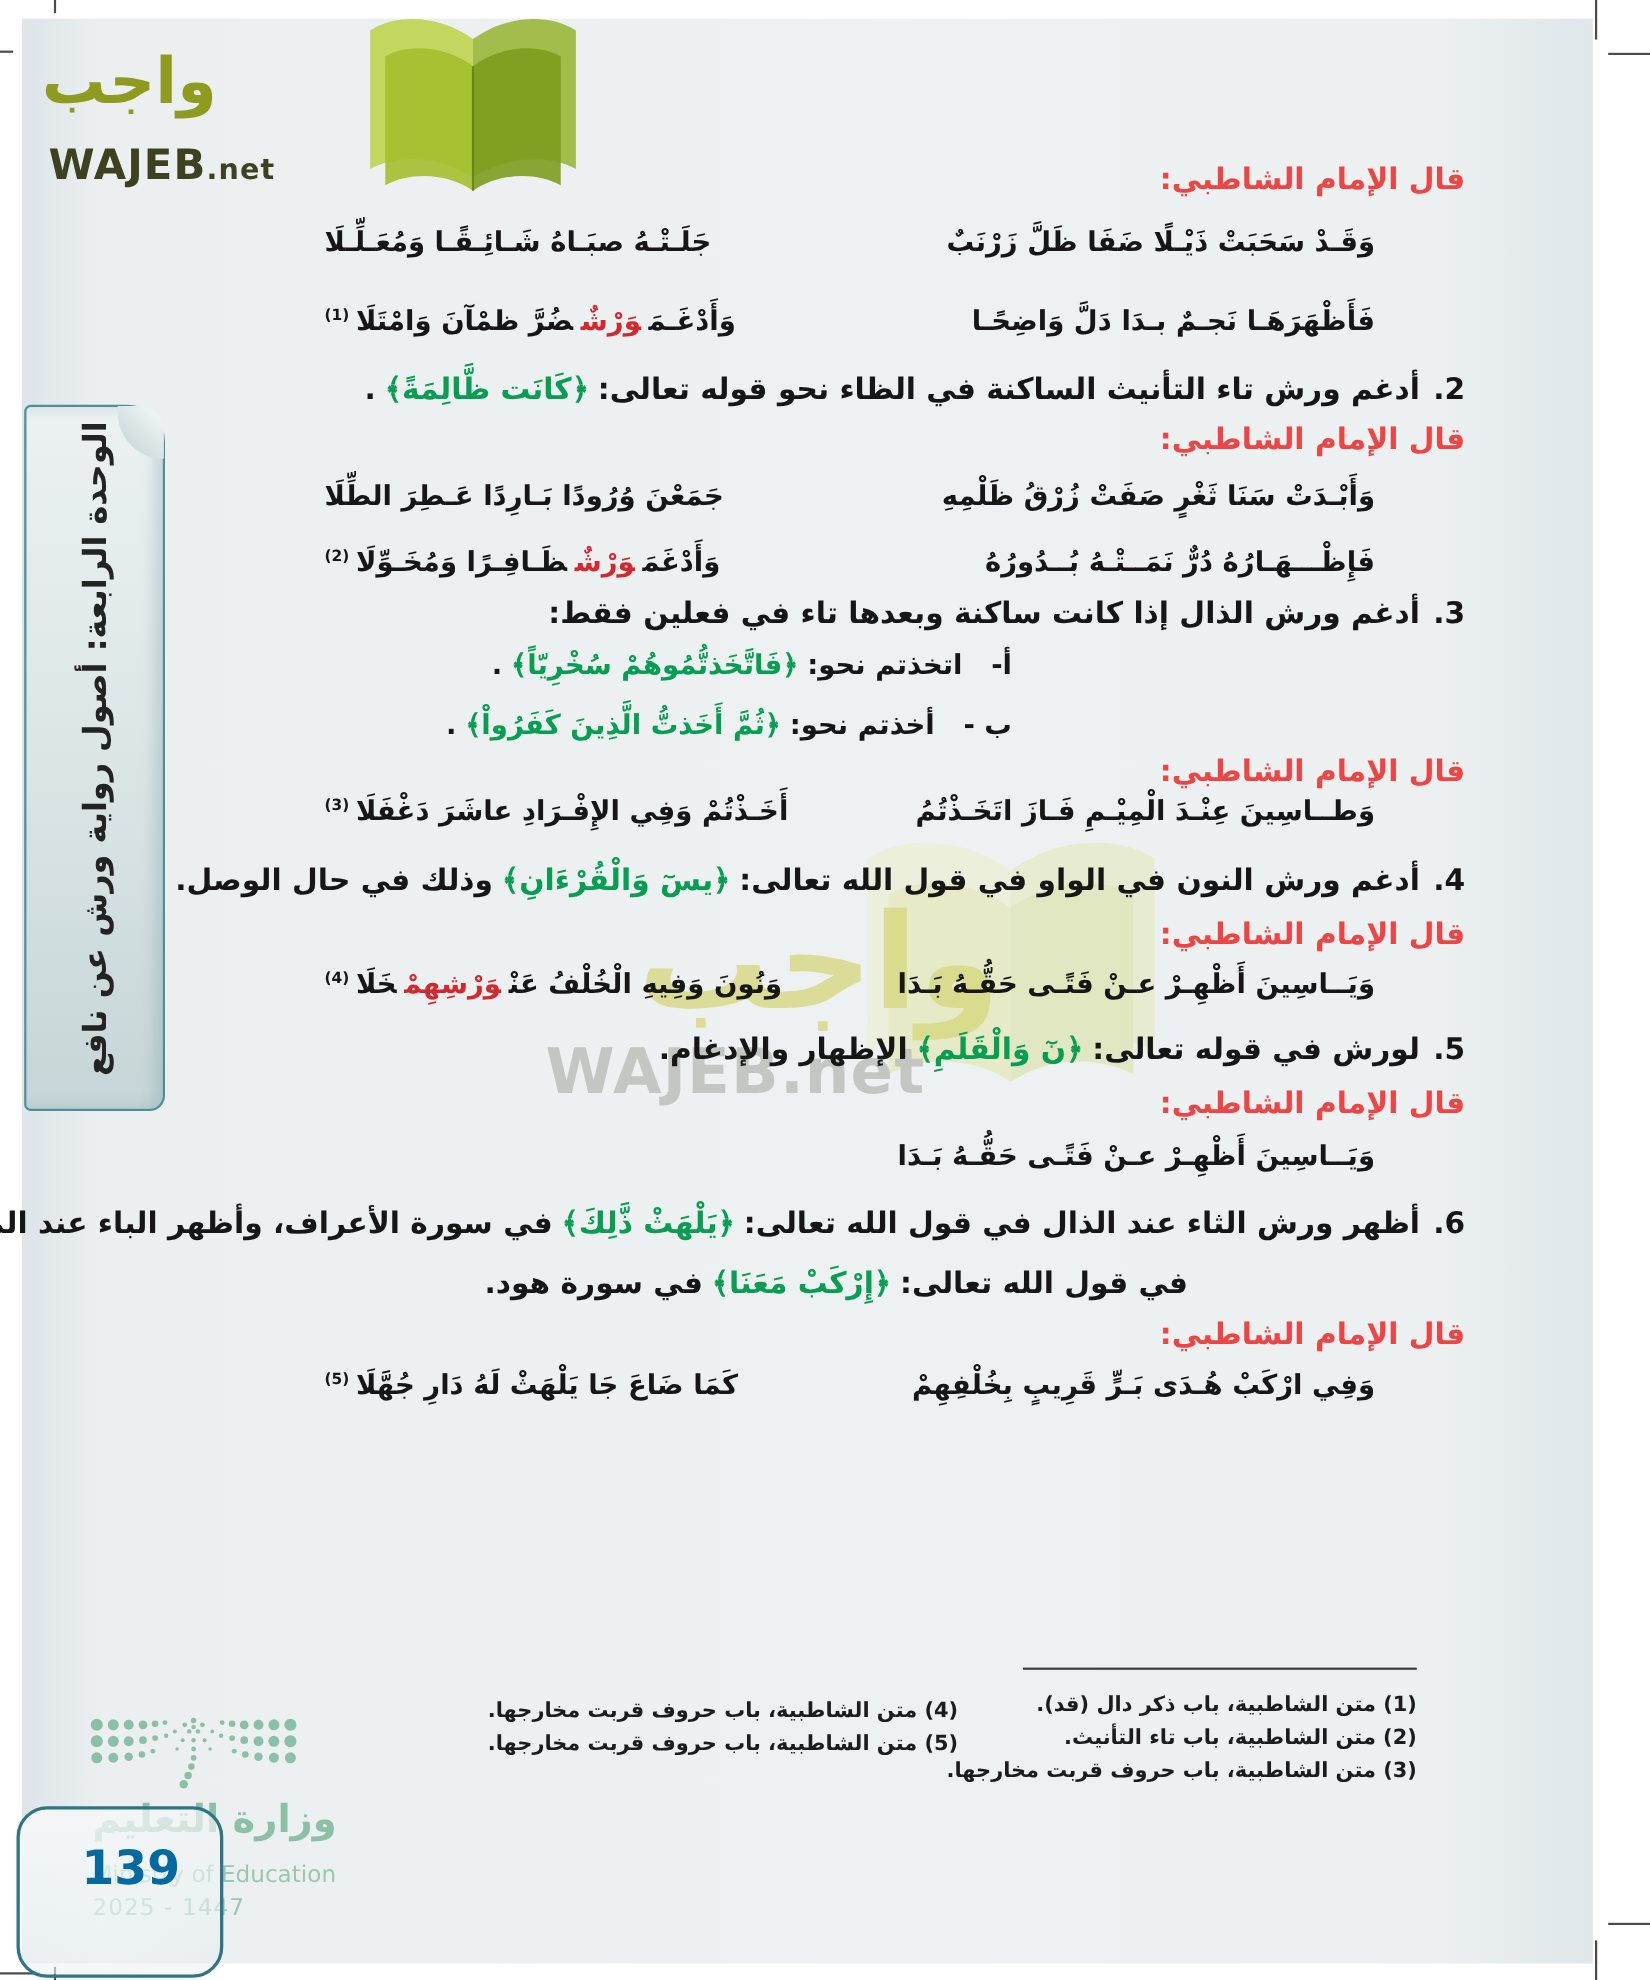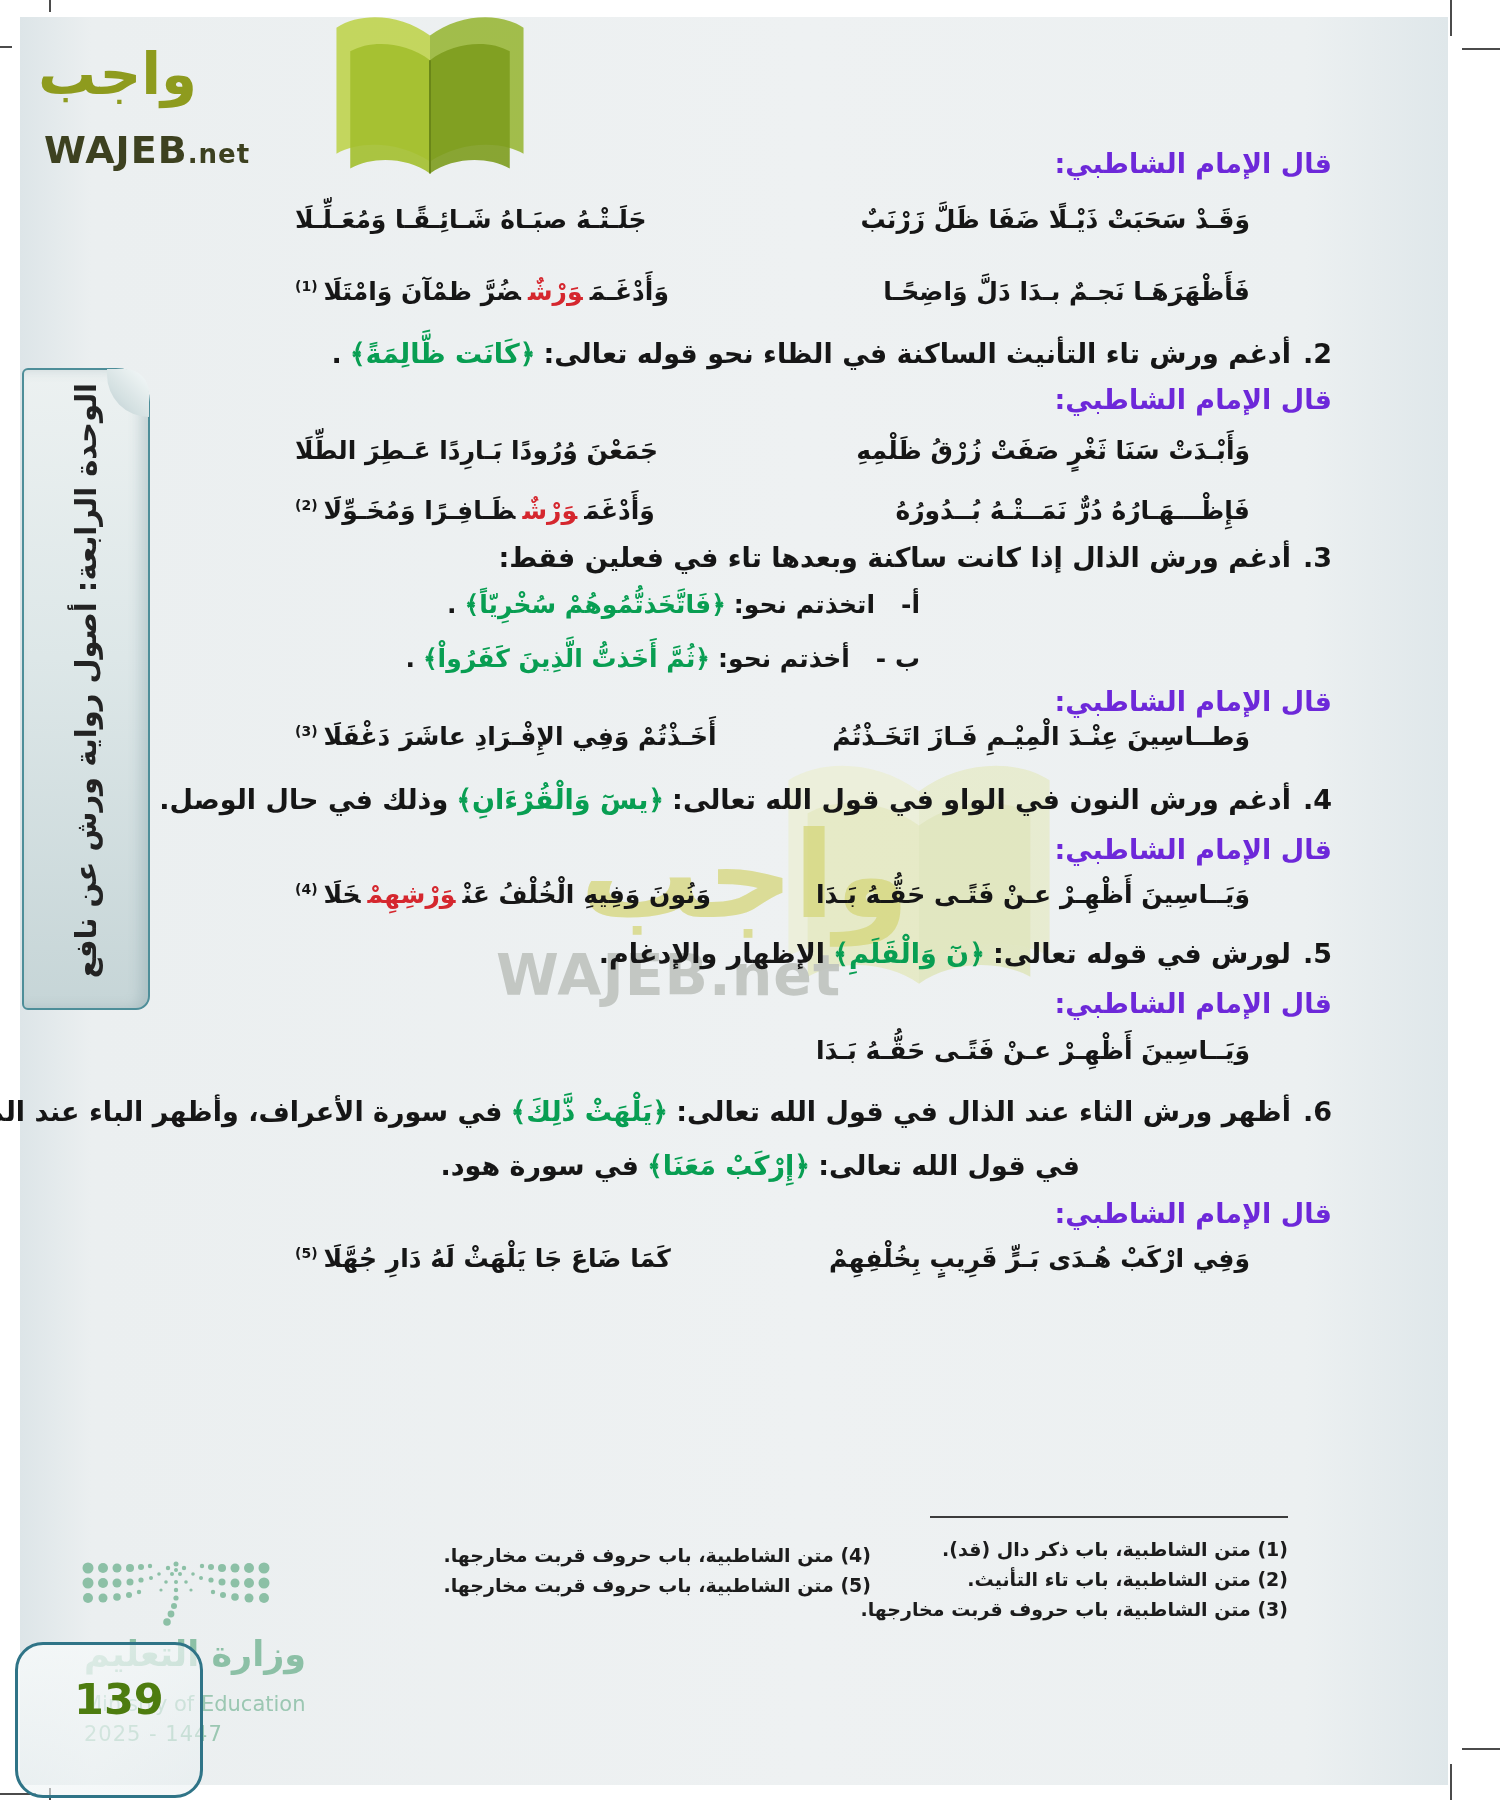--- a/index.html
+++ b/index.html
@@ -26,21 +26,21 @@
   .tab-label{position:absolute;left:50%;top:50%;width:612px;height:124px;
        transform:translate(-50%,-50%) rotate(-90deg);direction:rtl;text-align:right;
        line-height:124px;font-size:29px;font-weight:bold;color:#232323;white-space:nowrap;}
 
   
   .wm-book{position:absolute;left:733px;top:750px;width:372px;height:268px;opacity:0.6;}
   .wm-ar{position:absolute;left:580px;top:806px;font-size:120px;font-weight:bold;color:#d6d77e;opacity:0.78;direction:rtl;}
   .wm-latin{position:absolute;left:496px;top:942px;font-size:57px;font-weight:bold;color:#bfc3bf;opacity:0.9;letter-spacing:1px;}
 
   
-  .header{position:absolute;right:168px;direction:rtl;font-size:27px;font-weight:bold;color:#6d28d9;white-space:nowrap;}
+  .header{position:absolute;right:168px;direction:rtl;font-size:27px;font-weight:bold;color:#ef4444;white-space:nowrap;}
   .verse{position:absolute;left:295px;right:250px;display:flex;justify-content:space-between;direction:rtl;
          font-size:25px;font-weight:bold;color:#161616;}
   .hemi{white-space:nowrap;}
   .fn{font-size:14px;vertical-align:super;margin-inline-start:6px;font-weight:bold;}
   .item{position:absolute;right:168px;direction:rtl;font-size:27px;font-weight:bold;color:#161616;white-space:nowrap;}
   .item .num{margin-inline-end:12px;}
   .subitem{position:absolute;right:580px;direction:rtl;font-size:25px;font-weight:bold;color:#161616;white-space:nowrap;}
   .sub-label{margin-inline-end:26px;}
   .quran{color:#089e52;margin:0 8px;}
   .red{color:#d5272e;margin:0 7px;}
@@ -48,21 +48,21 @@
   .separator{position:absolute;top:1516px;left:930px;width:358px;height:0;border-top:2px solid #3c3c3c;}
   .footnote{position:absolute;direction:rtl;font-size:19px;font-weight:bold;color:#1c1c1c;white-space:nowrap;}
 
   
   .min-dots{position:absolute;left:76px;top:1560px;width:200px;height:70px;}
   .min-ar{position:absolute;left:84px;top:1634px;font-size:35px;font-weight:bold;color:#8cc0a6;direction:rtl;letter-spacing:2px;}
   .min-en{position:absolute;left:84px;top:1692px;font-size:21px;color:#9bc7b2;}
   .min-years{position:absolute;left:84px;top:1722px;font-size:21px;color:#9bc7b2;letter-spacing:1px;}
   .badge{position:absolute;left:15px;top:1642px;width:182px;height:150px;border:3px solid #2f7487;border-radius:28px;
          background:linear-gradient(145deg,rgba(247,250,250,0.85),rgba(229,237,239,0.45));}
-  .badge-num{position:absolute;left:74px;top:1674px;font-size:43px;font-weight:bold;color:#4d7c0f;}
+  .badge-num{position:absolute;left:74px;top:1674px;font-size:43px;font-weight:bold;color:#0369a1;}
 </style>
 </head>
 <body>
 
 <div class="stage">
   <div class="page"></div>
 
   <div class="cropmark" style="left:49px;top:0;width:2px;height:12px"></div>
   <div class="cropmark" style="left:0;top:46px;width:12px;height:2px"></div>
   <div class="cropmark" style="left:1450px;top:0;width:2px;height:36px"></div>

